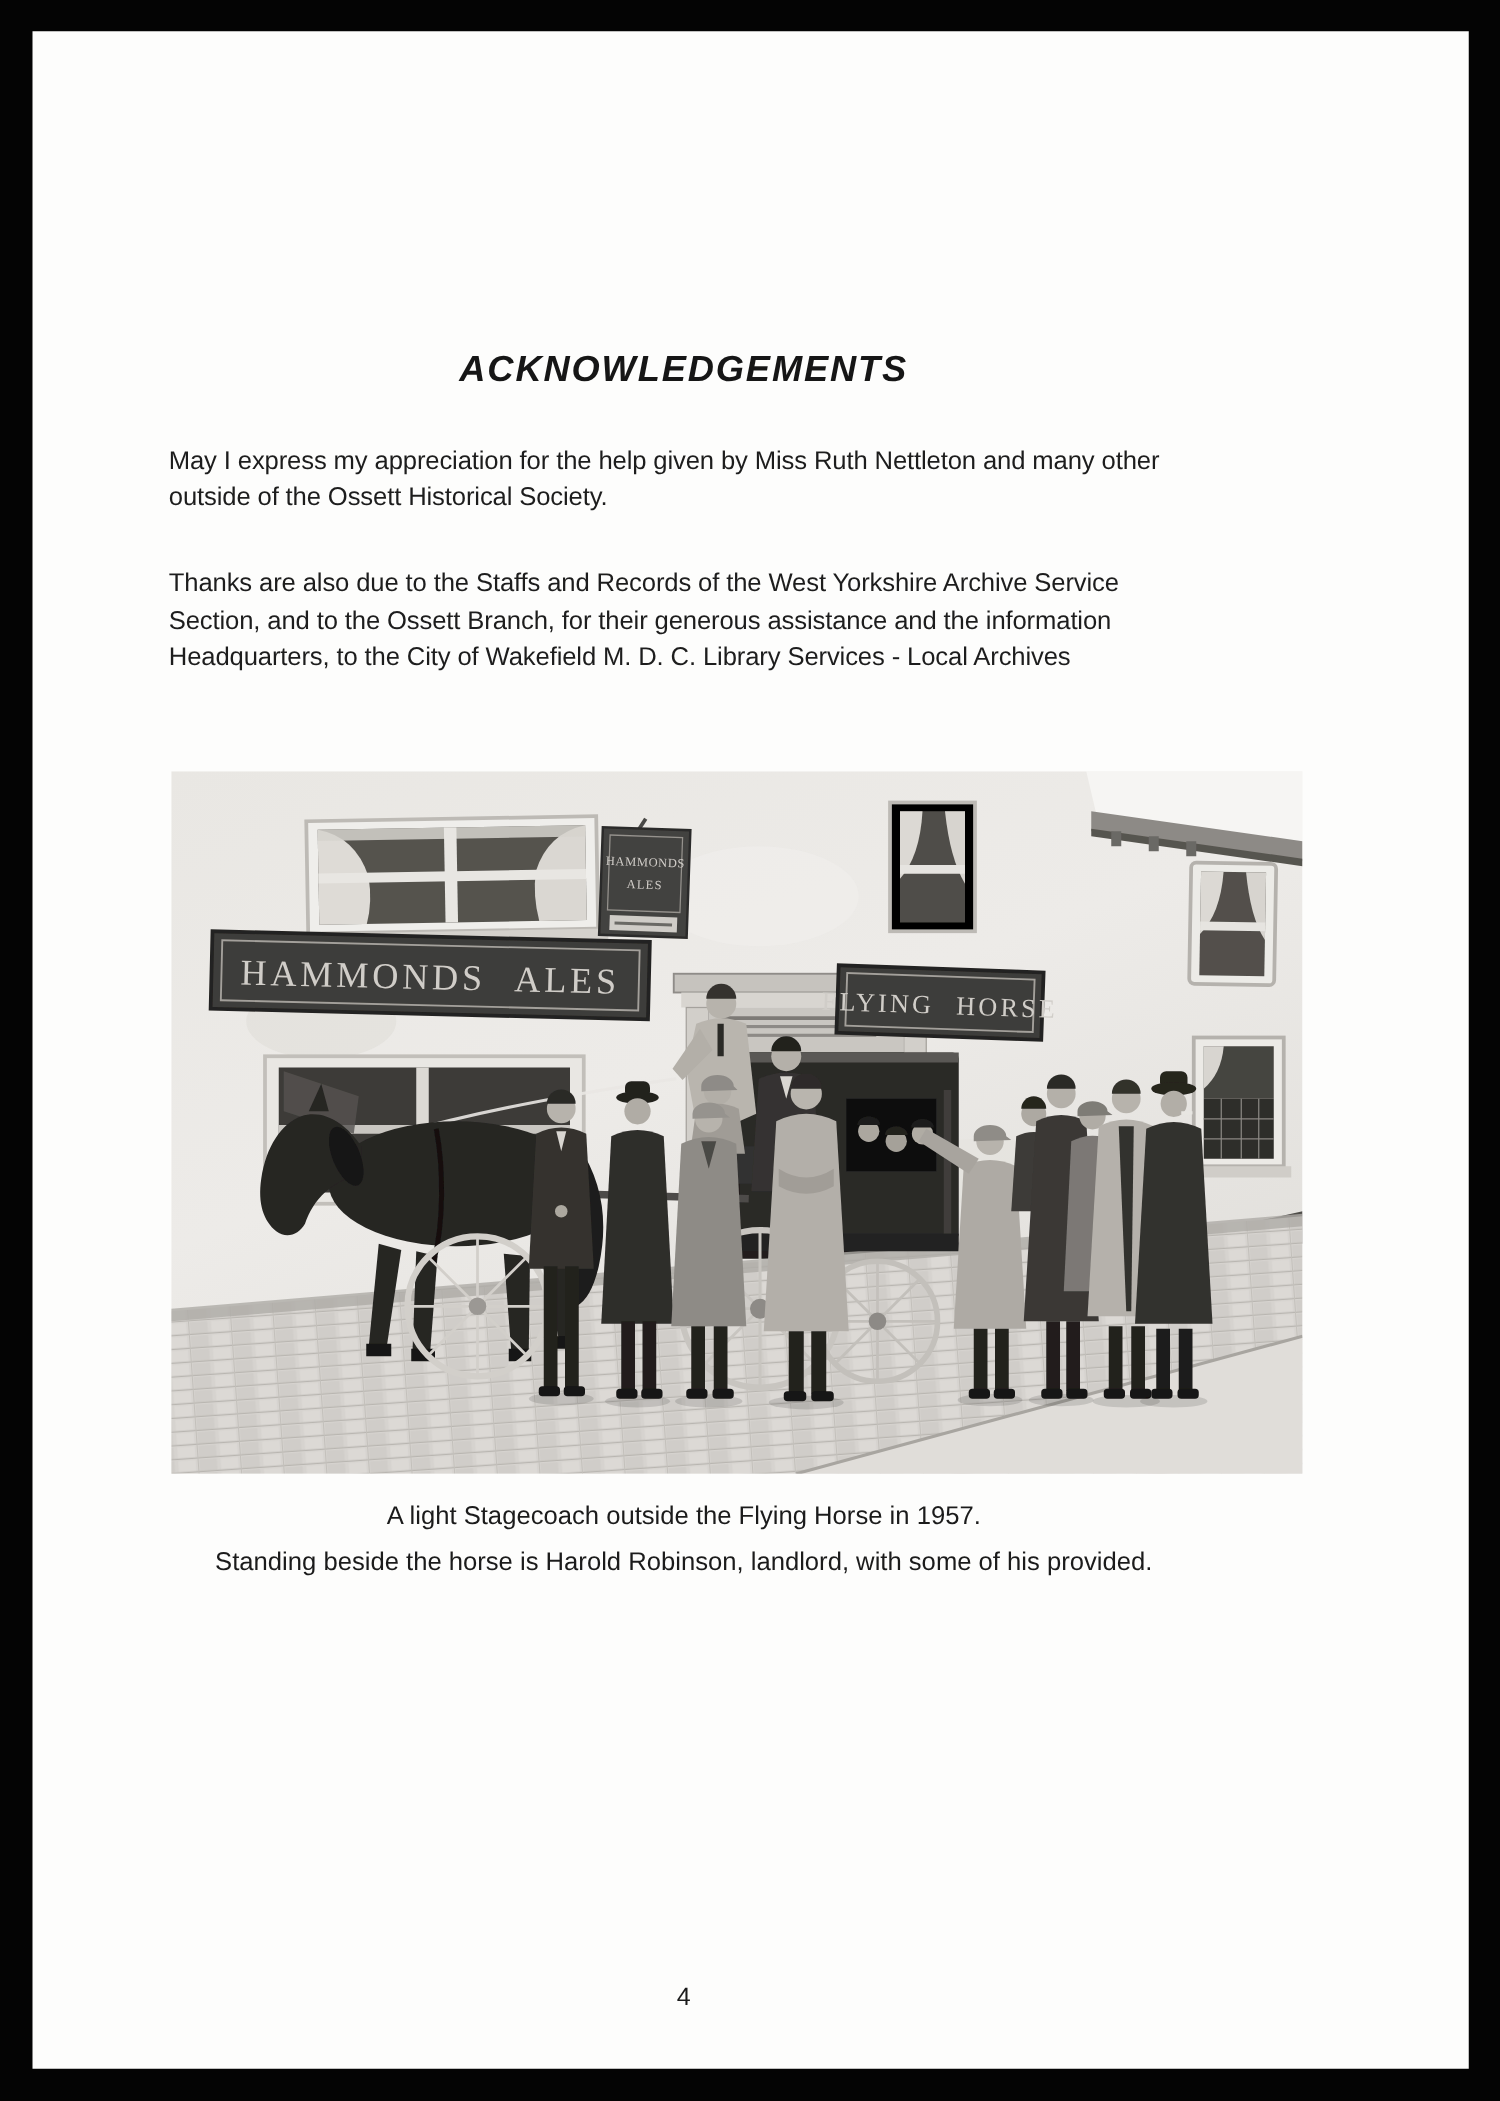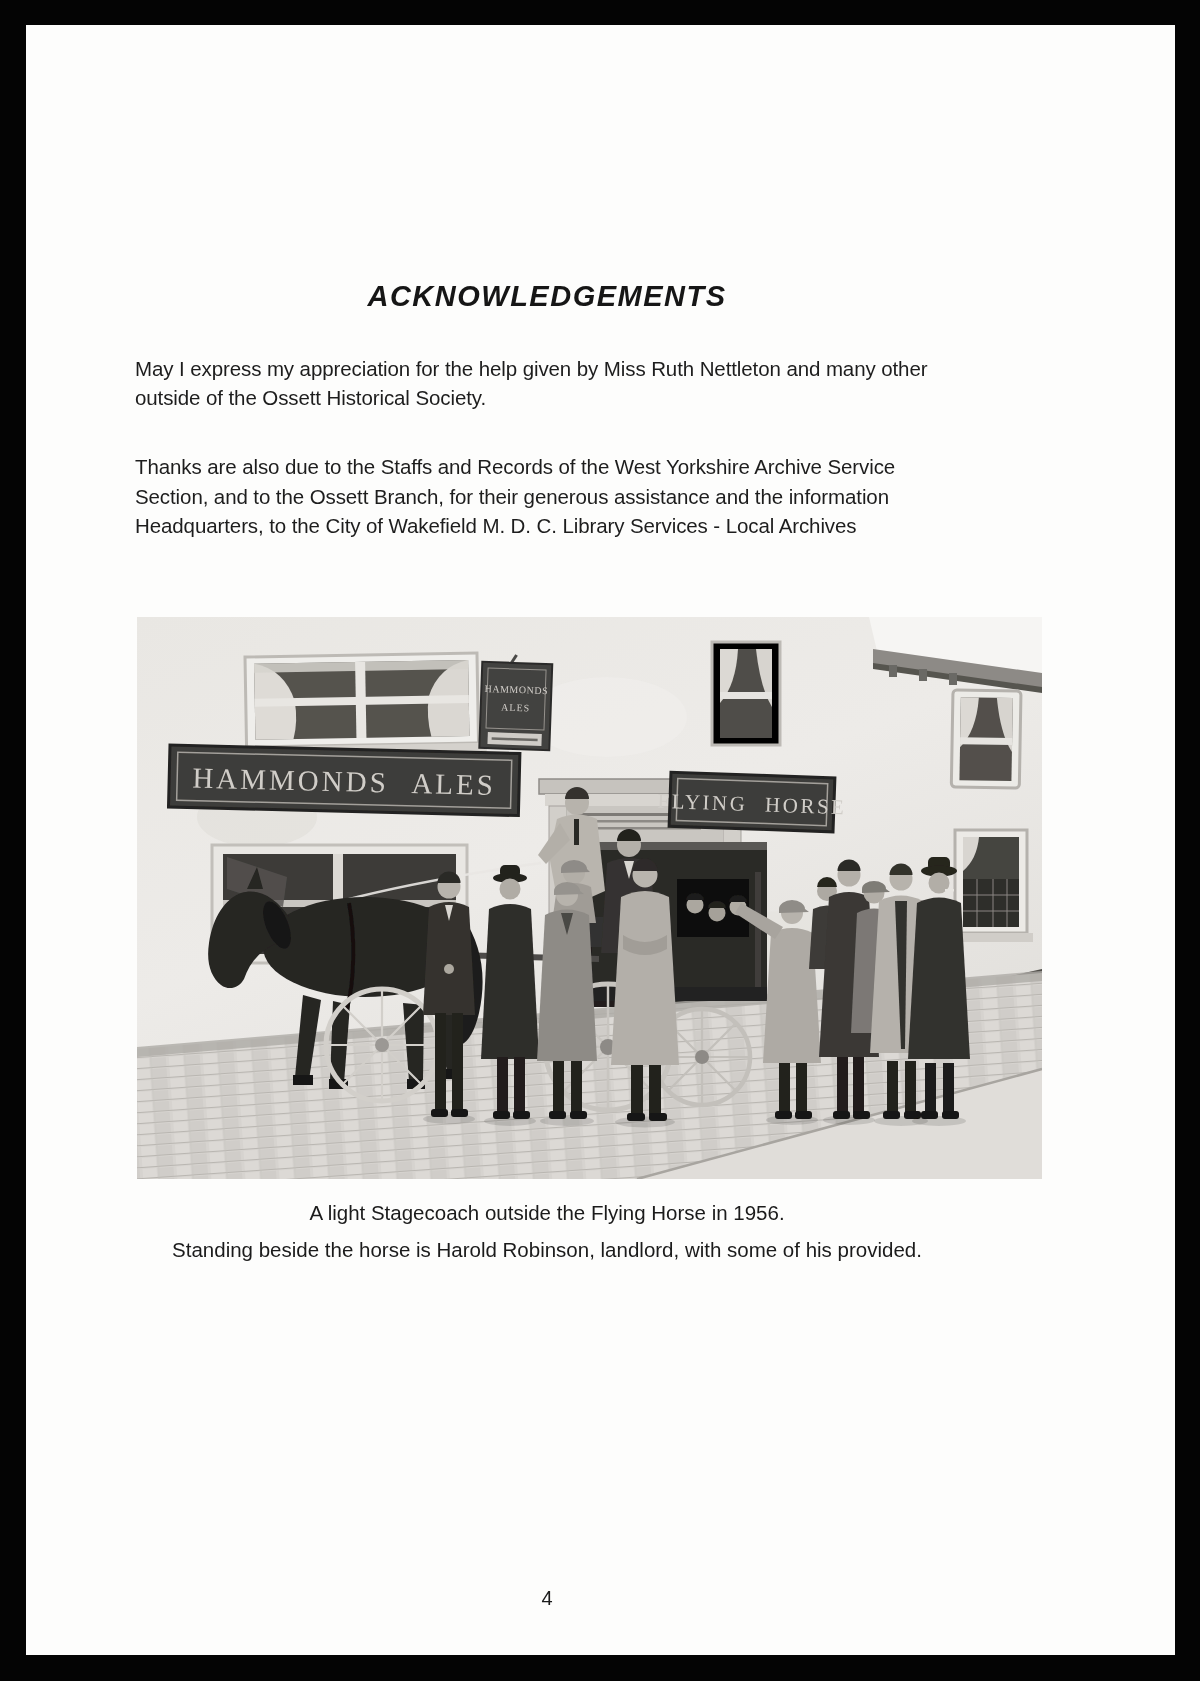--- a/index.html
+++ b/index.html
@@ -365,18 +365,18 @@
             <rect x="806" y="446" width="11" height="50" fill="#1f1e1b"></rect>
             <rect x="784" y="494" width="17" height="8" rx="3" fill="#141312"></rect>
             <rect x="805" y="494" width="17" height="8" rx="3" fill="#141312"></rect>
           </g>
         </g>
       </g>
     </svg>
   </figure>
 
   <div class="caption">
-    <div>A light Stagecoach outside the Flying Horse in 1956.</div>
+    <div>A light Stagecoach outside the Flying Horse in 1957.</div>
     <div>Standing beside the horse is Harold Robinson, landlord, with some of his provided.</div>
   </div>
 
   <div class="pagenum">4</div>
 </div>
 
 </body></html>

